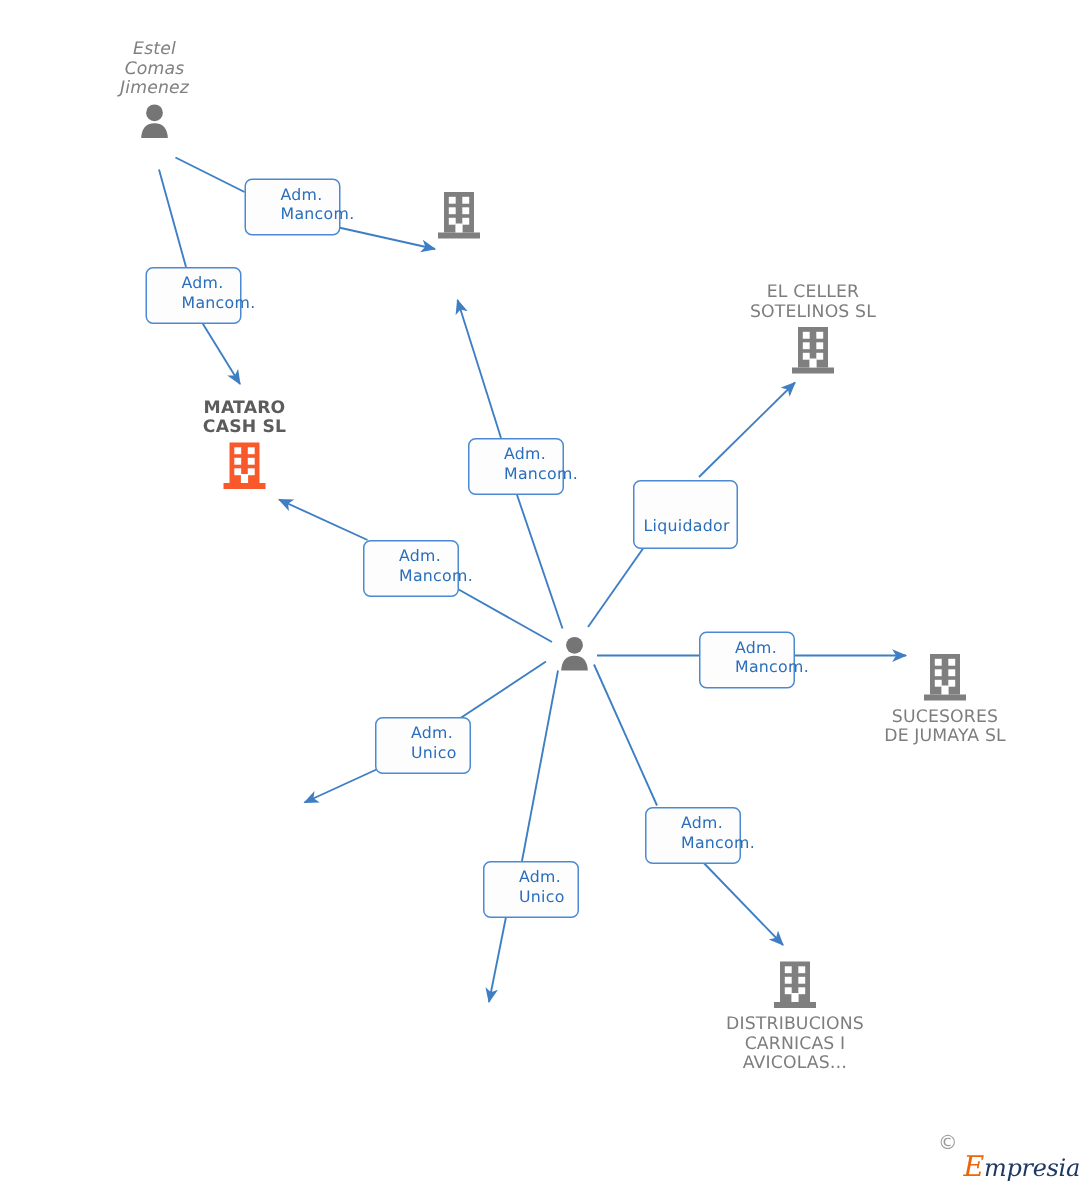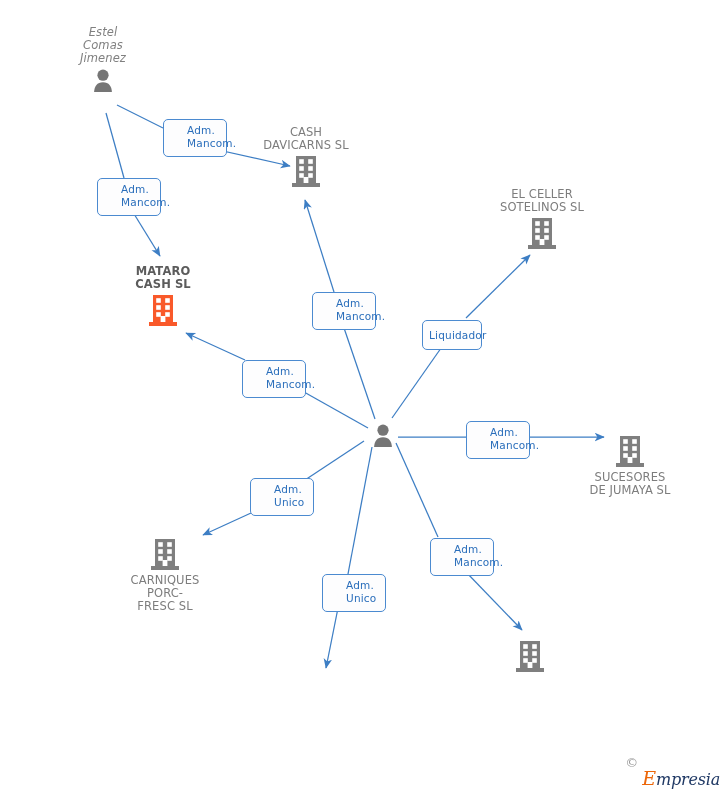--- a/index.html
+++ b/index.html
@@ -63,21 +63,21 @@
     color:#2a6ebb;
     font-size:10.5px;
     letter-spacing:.2px;
     text-align:center;
     line-height:1.28;
     padding:4px 23px 5px;
     white-space:pre-line;
     box-shadow:0 0 0 0 rgba(0,0,0,0);
   }
   .elabel.two{ width:64px; }
-  .elabel.one{ width:60px; padding:8px 6px 7px;text-align:center; }
+  .elabel.one{ width:70px; padding:24px 6px 7px;text-align:center; }
 
   
   #watermark{
     position:absolute;
     right:8px;
     bottom:6px;
     display:flex;
     align-items:center;
     gap:4px;
     font-size:15px;
@@ -161,22 +161,20 @@
       <rect x="17.2" y="5.2" width="4.6" height="4.6" fill="#ffffff"></rect>
       <rect x="8.2" y="12.2" width="4.6" height="4.6" fill="#ffffff"></rect>
       <rect x="17.2" y="12.2" width="4.6" height="4.6" fill="#ffffff"></rect>
       <rect x="8.2" y="19.2" width="4.6" height="4.6" fill="#ffffff"></rect>
       <rect x="17.2" y="19.2" width="4.6" height="4.6" fill="#ffffff"></rect>
       <rect x="12.6" y="23.0" width="4.8" height="6.0" fill="#ffffff"></rect>
     </svg>
   </div>
 
   <div class="node company cap-above" style="left:306px; top:126px;">
-    <div class="caption">CASH
-DAVICARNS SL</div>
     <svg class="glyph bldg-ico" width="30" height="34" viewBox="0 0 30 34">
       <rect x="5" y="2" width="20" height="27" fill="#7f7f7f"></rect>
       <rect x="1" y="29" width="28" height="4" fill="#7f7f7f"></rect>
       <rect x="8.2" y="5.2" width="4.6" height="4.6" fill="#ffffff"></rect>
       <rect x="17.2" y="5.2" width="4.6" height="4.6" fill="#ffffff"></rect>
       <rect x="8.2" y="12.2" width="4.6" height="4.6" fill="#ffffff"></rect>
       <rect x="17.2" y="12.2" width="4.6" height="4.6" fill="#ffffff"></rect>
       <rect x="8.2" y="19.2" width="4.6" height="4.6" fill="#ffffff"></rect>
       <rect x="17.2" y="19.2" width="4.6" height="4.6" fill="#ffffff"></rect>
       <rect x="12.6" y="23.0" width="4.8" height="6.0" fill="#ffffff"></rect>
@@ -215,49 +213,36 @@
       <rect x="8.2" y="12.2" width="4.6" height="4.6" fill="#ffffff"></rect>
       <rect x="17.2" y="12.2" width="4.6" height="4.6" fill="#ffffff"></rect>
       <rect x="8.2" y="19.2" width="4.6" height="4.6" fill="#ffffff"></rect>
       <rect x="17.2" y="19.2" width="4.6" height="4.6" fill="#ffffff"></rect>
       <rect x="12.6" y="23.0" width="4.8" height="6.0" fill="#ffffff"></rect>
     </svg>
     <div class="caption">SUCESORES
 DE JUMAYA  SL</div>
   </div>
 
-  <div class="node company cap-below" style="left:165px; top:537px;">
-    <svg class="glyph bldg-ico" width="30" height="34" viewBox="0 0 30 34">
-      <rect x="5" y="2" width="20" height="27" fill="#7f7f7f"></rect>
-      <rect x="1" y="29" width="28" height="4" fill="#7f7f7f"></rect>
-      <rect x="8.2" y="5.2" width="4.6" height="4.6" fill="#ffffff"></rect>
-      <rect x="17.2" y="5.2" width="4.6" height="4.6" fill="#ffffff"></rect>
-      <rect x="8.2" y="12.2" width="4.6" height="4.6" fill="#ffffff"></rect>
-      <rect x="17.2" y="12.2" width="4.6" height="4.6" fill="#ffffff"></rect>
-      <rect x="8.2" y="19.2" width="4.6" height="4.6" fill="#ffffff"></rect>
-      <rect x="17.2" y="19.2" width="4.6" height="4.6" fill="#ffffff"></rect>
-      <rect x="12.6" y="23.0" width="4.8" height="6.0" fill="#ffffff"></rect>
-    </svg>
-    <div class="caption">CARNIQUES
-PORC-
-FRESC  SL</div>
-  </div>
 
   <div class="node company cap-below" style="left:530px; top:639px;">
     <svg class="glyph bldg-ico" width="30" height="34" viewBox="0 0 30 34">
       <rect x="5" y="2" width="20" height="27" fill="#7f7f7f"></rect>
       <rect x="1" y="29" width="28" height="4" fill="#7f7f7f"></rect>
       <rect x="8.2" y="5.2" width="4.6" height="4.6" fill="#ffffff"></rect>
       <rect x="17.2" y="5.2" width="4.6" height="4.6" fill="#ffffff"></rect>
       <rect x="8.2" y="12.2" width="4.6" height="4.6" fill="#ffffff"></rect>
       <rect x="17.2" y="12.2" width="4.6" height="4.6" fill="#ffffff"></rect>
       <rect x="8.2" y="19.2" width="4.6" height="4.6" fill="#ffffff"></rect>
       <rect x="17.2" y="19.2" width="4.6" height="4.6" fill="#ffffff"></rect>
       <rect x="12.6" y="23.0" width="4.8" height="6.0" fill="#ffffff"></rect>
     </svg>
+    <div class="caption">DISTRIBUCIONS
+CARNICAS I
+AVICOLAS…</div>
   </div>
 
 
   <div class="elabel two" style="left:163px; top:119px;">Adm.
 Mancom.</div>
 
   <div class="elabel two" style="left:97px; top:178px;">Adm.
 Mancom.</div>
 
   <div class="elabel two" style="left:312px; top:292px;">Adm.

